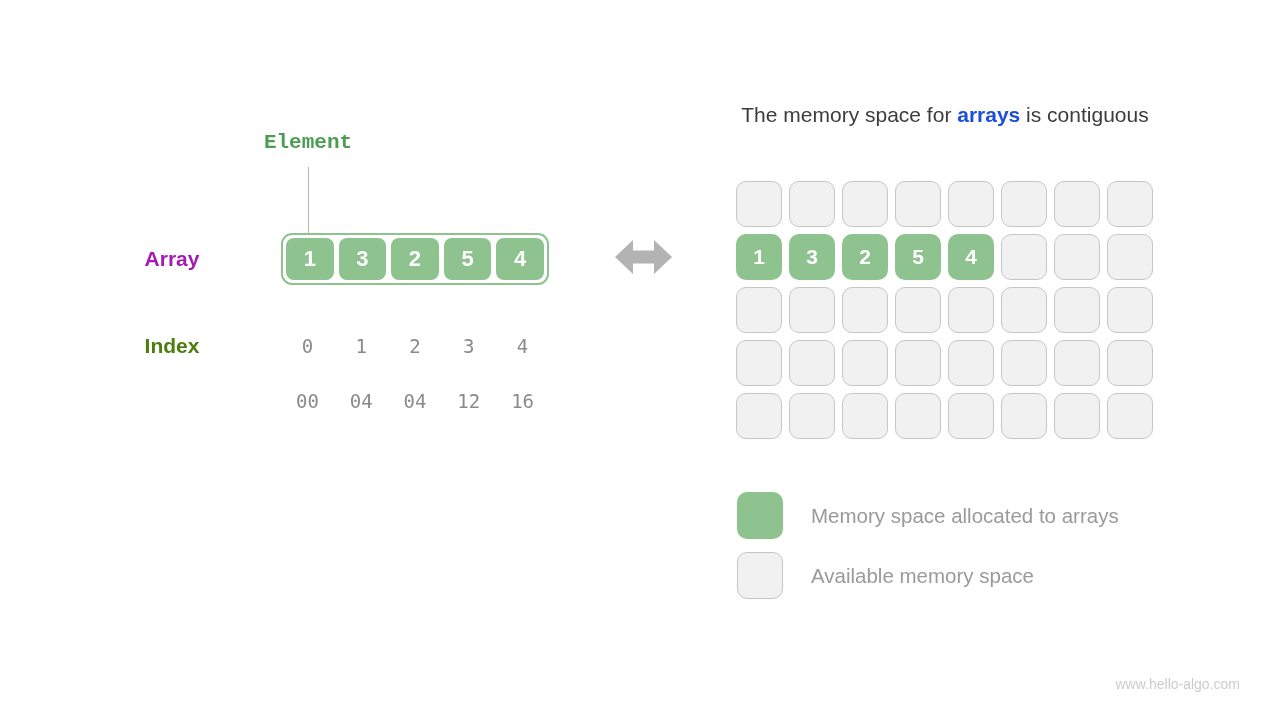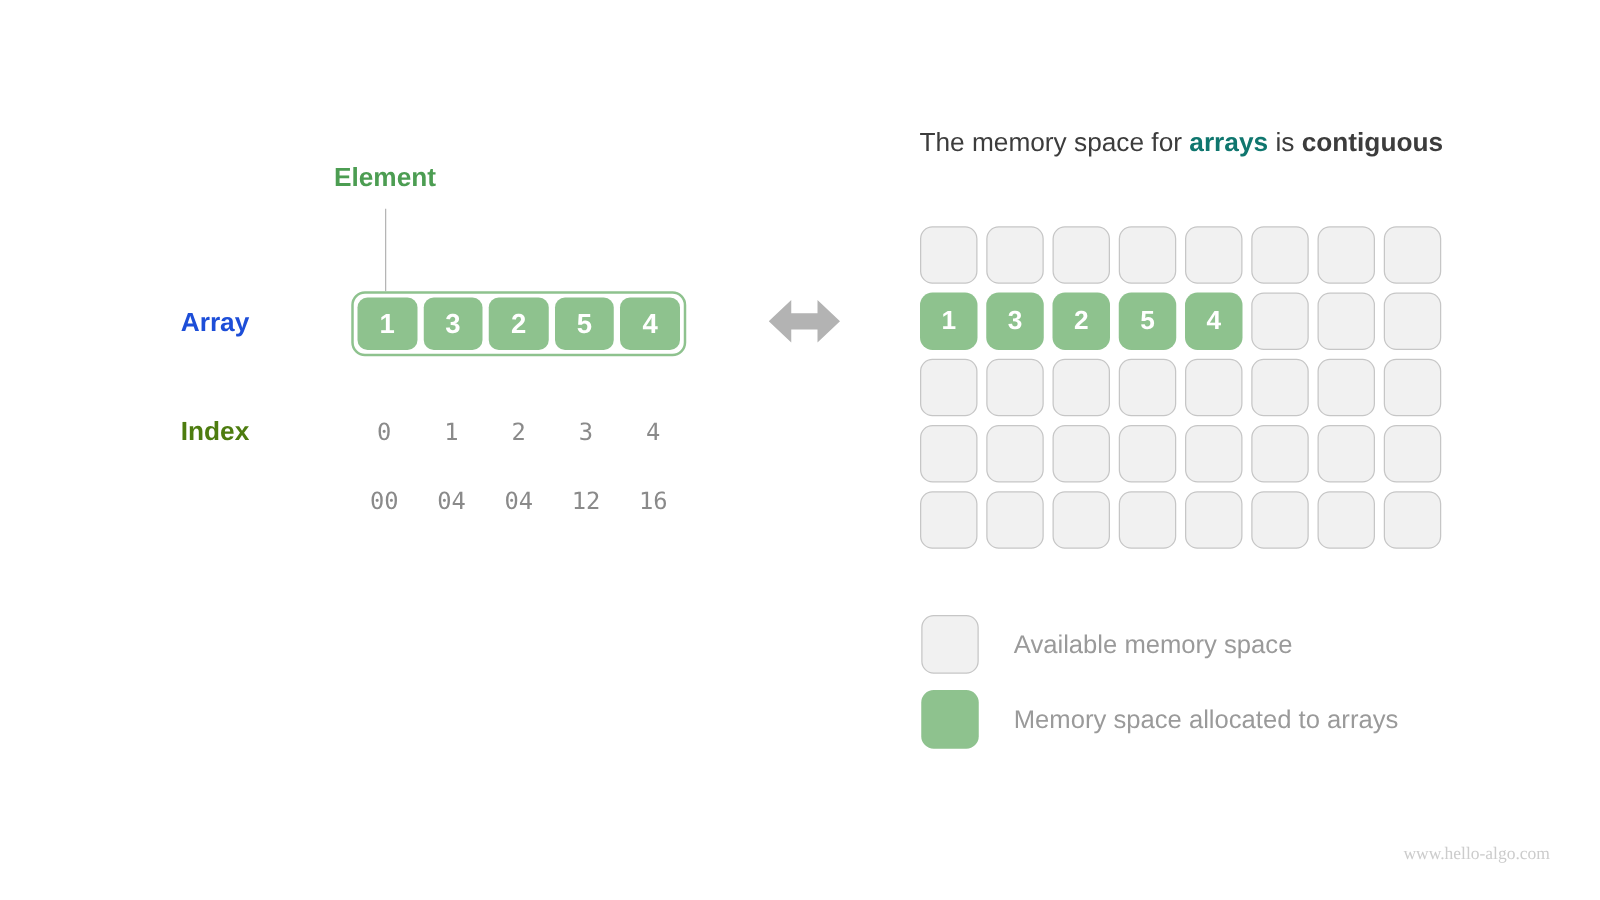--- a/index.html
+++ b/index.html
@@ -4,30 +4,30 @@
 <style>
   html,body { margin:0; padding:0; background:#ffffff; }
   .canvas {
     position:relative; width:1280px; height:720px; background:#ffffff;
     font-family:"Liberation Sans","DejaVu Sans",sans-serif; overflow:hidden;
   }
 
   
   .element-label {
     position:absolute; left:208px; top:130px; width:200px; text-align:center;
-    color:#4c9d52; font-weight:700; font-size:21px; line-height:26px;
+    color:#4c9d52; font-weight:700; font-size:21px; line-height:26px;font-family:Liberation Mono, monospace;
   }
   .connector {
     position:absolute; left:308px; top:167px; width:1px; height:66px; background:#b5b5b5;
   }
   .row-label {
     position:absolute; left:22px; width:300px; text-align:center;
     font-weight:700; font-size:21px; line-height:26px; color:#4d7c0f;
   }
-  .array-label  { top:246px; color:#1d4ed8; }
+  .array-label  { top:246px; color:#a21caf; }
   .index-label  { top:333px; }
   .memory-label { top:409px; }
 
   .array-outer {
     position:absolute; left:281px; top:233px; width:268px; height:52px;
     box-sizing:border-box; border:2px solid #8ec28e; border-radius:11px;
     background:#ffffff; display:flex; gap:5px; padding:3px;
   }
   .array-cell {
     flex:1; background:#8ec28e; border-radius:8px;
@@ -45,22 +45,22 @@
   .memory-row { top:388px; }
 
   
   .arrow-wrap { position:absolute; left:615px; top:237px; width:57px; height:40px; }
 
   
   .title {
     position:absolute; left:711px; top:101px; width:468px; text-align:center;
     font-size:21px; line-height:28px; color:#3c3c3c; white-space:nowrap;
   }
-  .title .hl { color:#0f766e; font-weight:700; }
-  .title .em { font-weight:700; }
+  .title .hl { color:#1d4ed8; font-weight:700; }
+  .title .em { font-weight:400; }
 
   .grid {
     position:absolute; left:736px; top:181px;
     display:grid; grid-template-columns:repeat(8,46px); grid-auto-rows:46px; gap:7px;
   }
   .gcell {
     box-sizing:border-box; background:#f1f1f1;
     border:1.5px solid #c6c6c6; border-radius:10px;
   }
   .gcell.filled {
@@ -71,21 +71,21 @@
 
   .legend { position:absolute; left:737px; top:492px; }
   .legend-row { display:flex; align-items:center; height:47px; margin-bottom:13px; }
   .swatch { width:46px; height:47px; border-radius:10px; box-sizing:border-box; flex:none; }
   .swatch.gray  { background:#f1f1f1; border:1.5px solid #c6c6c6; }
   .swatch.green { background:#8ec28e; }
   .legend-text { margin-left:28px; font-size:20.5px; color:#9a9a9a; }
 
   .watermark {
     position:absolute; right:40px; top:676px;
-    font-family:Liberation Serif, serif;
+    font-family:Liberation Sans, sans-serif;
     font-size:14px; color:#cccccc;
   }
 </style>
 </head>
 <body>
 
 <div class="canvas">
 
   <div class="element-label">Element</div>
   <div class="connector"></div>
@@ -162,23 +162,23 @@
       <div class="gcell"></div>
       <div class="gcell"></div>
       <div class="gcell"></div>
       <div class="gcell"></div>
       <div class="gcell"></div>
       <div class="gcell"></div>
     </div>
 
   <div class="legend">
     <div class="legend-row">
+      <div class="swatch green"></div>
+      <div class="legend-text">Memory space allocated to arrays</div>
+    </div>
+    <div class="legend-row">
       <div class="swatch gray"></div>
       <div class="legend-text">Available memory space</div>
-    </div>
-    <div class="legend-row">
-      <div class="swatch green"></div>
-      <div class="legend-text">Memory space allocated to arrays</div>
     </div>
   </div>
 
   <div class="watermark">www.hello-algo.com</div>
 </div>
 
 </body></html>

